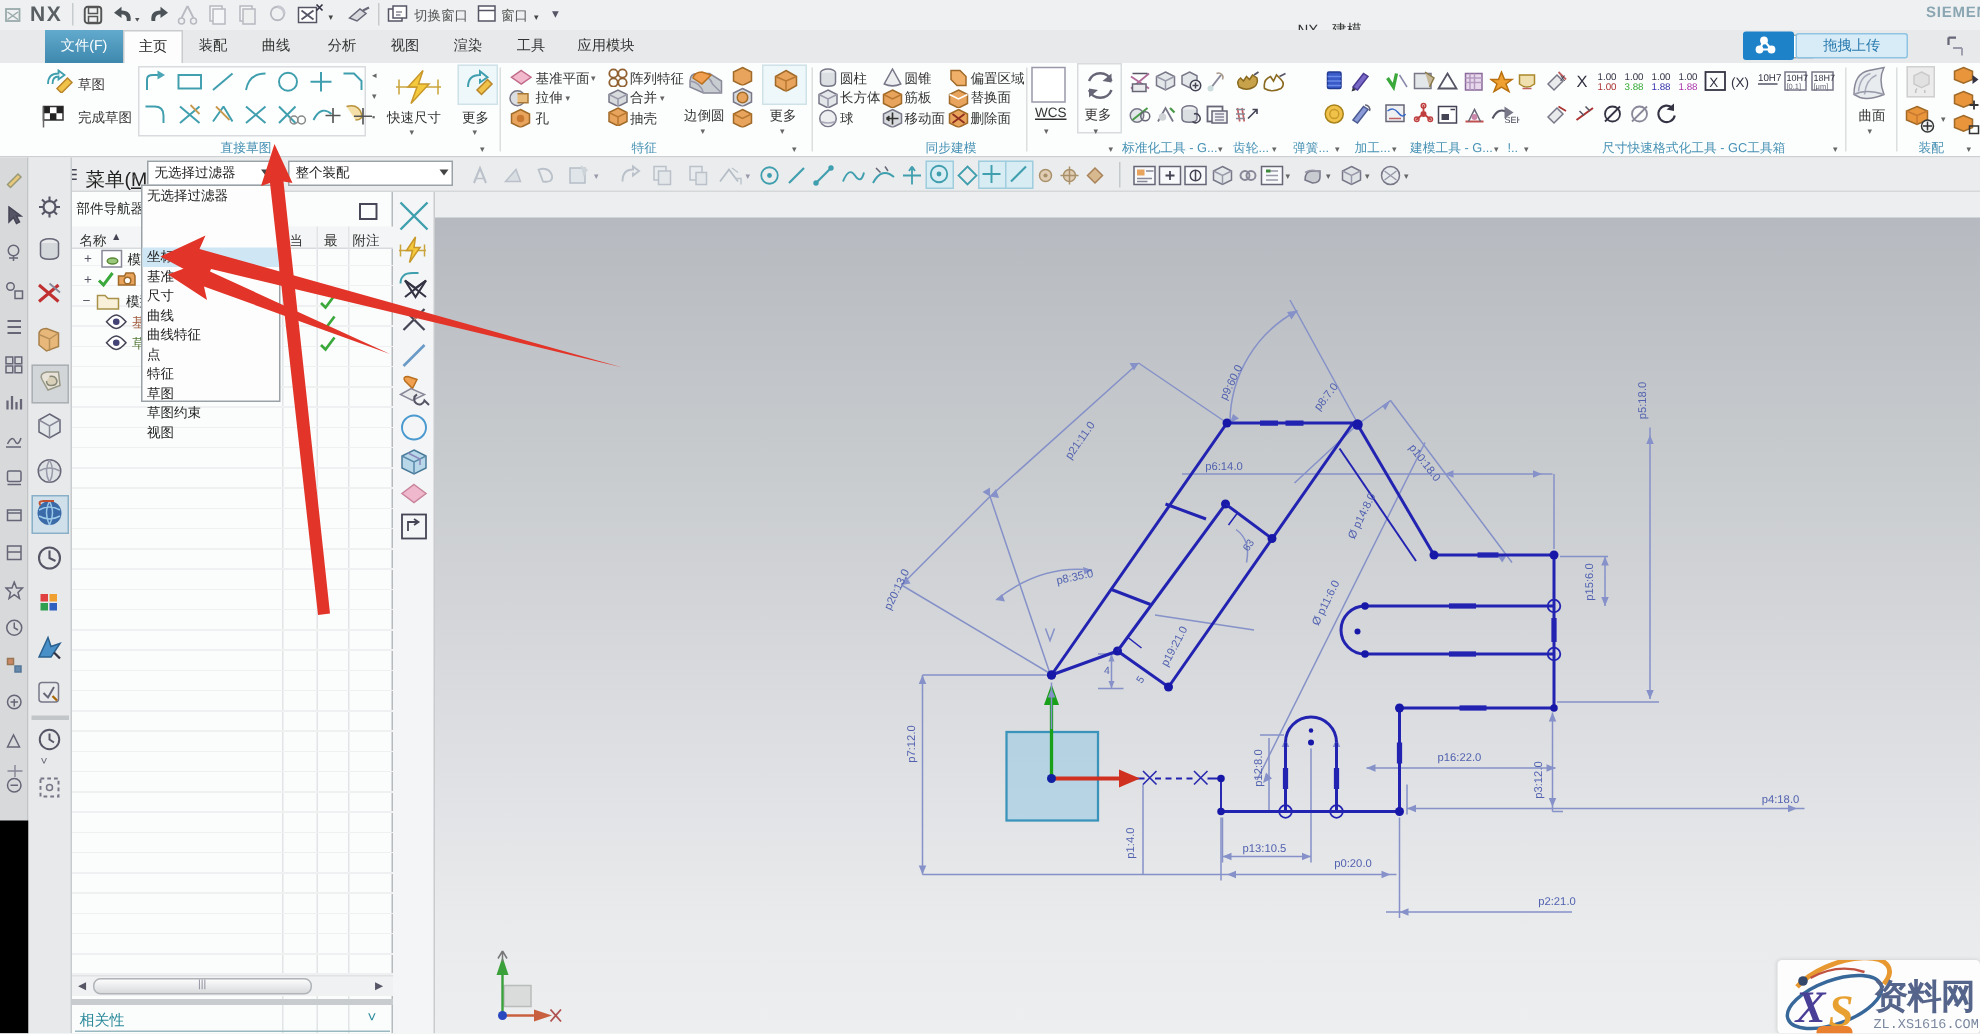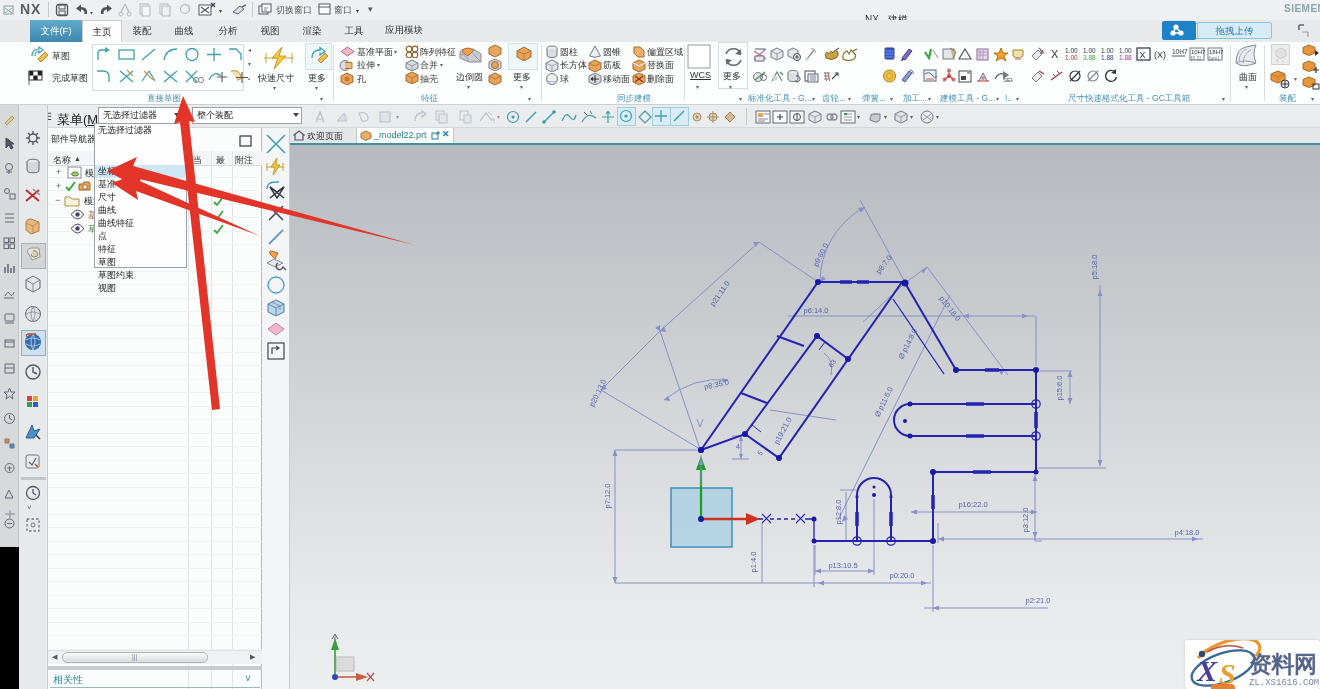--- a/index.html
+++ b/index.html
@@ -961,37 +961,20 @@
       </svg>
     <svg class="ic" style="left:4px;top:193px" width="20" height="16">
         <path d="M10 2 L18 8 L10 14 L2 8 Z" fill="#f0b8cc" stroke="#c8849a"></path>
       </svg>
     <svg class="ic" style="left:4px;top:213px" width="20" height="20">
         <rect x="2" y="2" width="16" height="16" fill="none" stroke="#445" stroke-width="1.2"></rect>
         <path d="M6 13 L6 7 L12 7 M10 5 L13 7 L10 9" fill="none" stroke="#445" stroke-width="1.2"></path>
       </svg>
   </div>
   <div id="canvas">
-    <div id="doctabs">
-      <svg class="ic" style="left:3px;top:2px" width="12" height="11">
-          <path d="M6 1 L11 5 L10 5 L10 10 L2 10 L2 5 L1 5 Z" fill="none" stroke="#556" stroke-width="1.2"></path>
-        </svg>
-      <span class="abs" style="left:17px;top:2px;font-size:9px;color:#333">欢迎页面</span>
-      <div class="abs" style="left:66px;top:0;width:98px;height:15px;background:#fdfefe;border-left:1px solid #b8ccd2;border-right:1px solid #b8ccd2">
-        <svg class="ic" style="left:3px;top:2px" width="12" height="11">
-            <path d="M6 1 L11 3.5 L11 8 L6 10.5 L1 8 L1 3.5 Z" fill="#e8b06a" stroke="#a8763a"></path>
-          </svg>
-        <span class="abs" style="left:17px;top:2px;font-size:9px;color:#1f7f92">_model22.prt</span>
-        <svg class="ic" style="left:74px;top:3px" width="9" height="9">
-            <rect x="1" y="2" width="6" height="6" fill="none" stroke="#1f7f92"></rect>
-            <path d="M5 4 l3 -3 M6 1 l2 0 l0 2" stroke="#1f7f92" fill="none"></path>
-          </svg>
-        <span class="abs" style="left:85px;top:1px;font-size:9px;color:#1a7aa8;font-weight:bold">✕</span>
-      </div>
-    </div>
     <div id="viewport">
       <svg width="1030" height="544" viewBox="290 145 1030 544">
         <g stroke="#8591c8" stroke-width="1" fill="none">
 
           <path d="M615 450 L615 583 M615 450 L698 450 M615 583 L931 583"></path>
 
           <path d="M762 523 L762 583"></path>
 
           <path d="M874 499 L874 575 M815 571 L874 571 M815 545 L815 575"></path>
 

